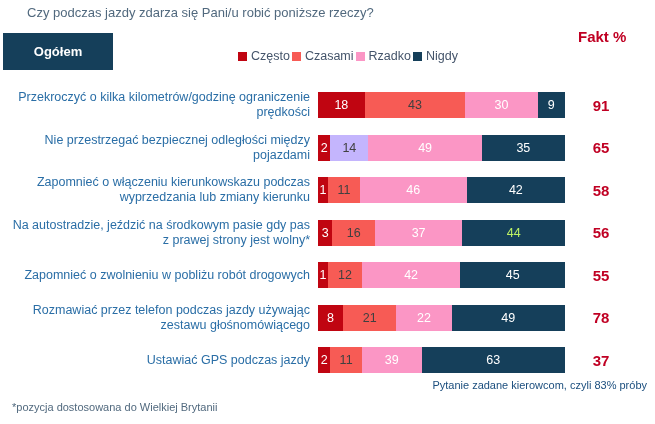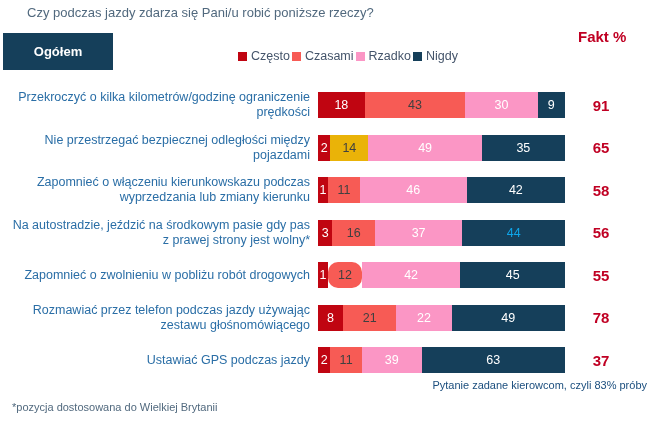--- a/index.html
+++ b/index.html
@@ -83,21 +83,21 @@
           </div>
         </div>
         <div class="fakt-value">91</div>
       </div>
       <div class="chart-row">
         <div class="row-label">Nie przestrzegać bezpiecznej odległości między pojazdami</div>
         <div class="stacked-bar">
           <div class="seg" style="width: 2%; background: rgb(192, 5, 17);">
             <span class="seg-label" style="color: rgb(255, 255, 255);">2</span>
           </div>
-          <div class="seg" style="width: 14%; background: #eab308;">
+          <div class="seg" style="width: 14%; background: #c4b5fd;">
             <span class="seg-label" style="color: rgb(64, 64, 64);">14</span>
           </div>
           <div class="seg" style="width: 49%; background: rgb(251, 150, 197);">
             <span class="seg-label" style="color: rgb(255, 255, 255);">49</span>
           </div>
           <div class="seg" style="width: 35%; background: rgb(21, 63, 90);">
             <span class="seg-label" style="color: rgb(255, 255, 255);">35</span>
           </div>
         </div>
         <div class="fakt-value">65</div>
@@ -126,32 +126,32 @@
           <div class="seg" style="width: 3%; background: rgb(192, 5, 17);">
             <span class="seg-label" style="color: rgb(255, 255, 255);">3</span>
           </div>
           <div class="seg" style="width: 16%; background: rgb(247, 91, 85);">
             <span class="seg-label" style="color: rgb(64, 64, 64);">16</span>
           </div>
           <div class="seg" style="width: 37%; background: rgb(251, 150, 197);">
             <span class="seg-label" style="color: rgb(255, 255, 255);">37</span>
           </div>
           <div class="seg" style="width: 44%; background: rgb(21, 63, 90);">
-            <span class="seg-label" style="color: #0ea5e9;">44</span>
+            <span class="seg-label" style="color: #bef264;">44</span>
           </div>
         </div>
         <div class="fakt-value">56</div>
       </div>
       <div class="chart-row">
         <div class="row-label">Zapomnieć o zwolnieniu w pobliżu robót drogowych</div>
         <div class="stacked-bar">
           <div class="seg" style="width: 1%; background: rgb(192, 5, 17);">
             <span class="seg-label" style="color: rgb(255, 255, 255);">1</span>
           </div>
-          <div class="seg" style="width: 12%; background: rgb(247, 91, 85); border-radius: 10px;">
+          <div class="seg" style="width: 12%; background: rgb(247, 91, 85);">
             <span class="seg-label" style="color: rgb(64, 64, 64);">12</span>
           </div>
           <div class="seg" style="width: 42%; background: rgb(251, 150, 197);">
             <span class="seg-label" style="color: rgb(255, 255, 255);">42</span>
           </div>
           <div class="seg" style="width: 45%; background: rgb(21, 63, 90);">
             <span class="seg-label" style="color: rgb(255, 255, 255);">45</span>
           </div>
         </div>
         <div class="fakt-value">55</div>

